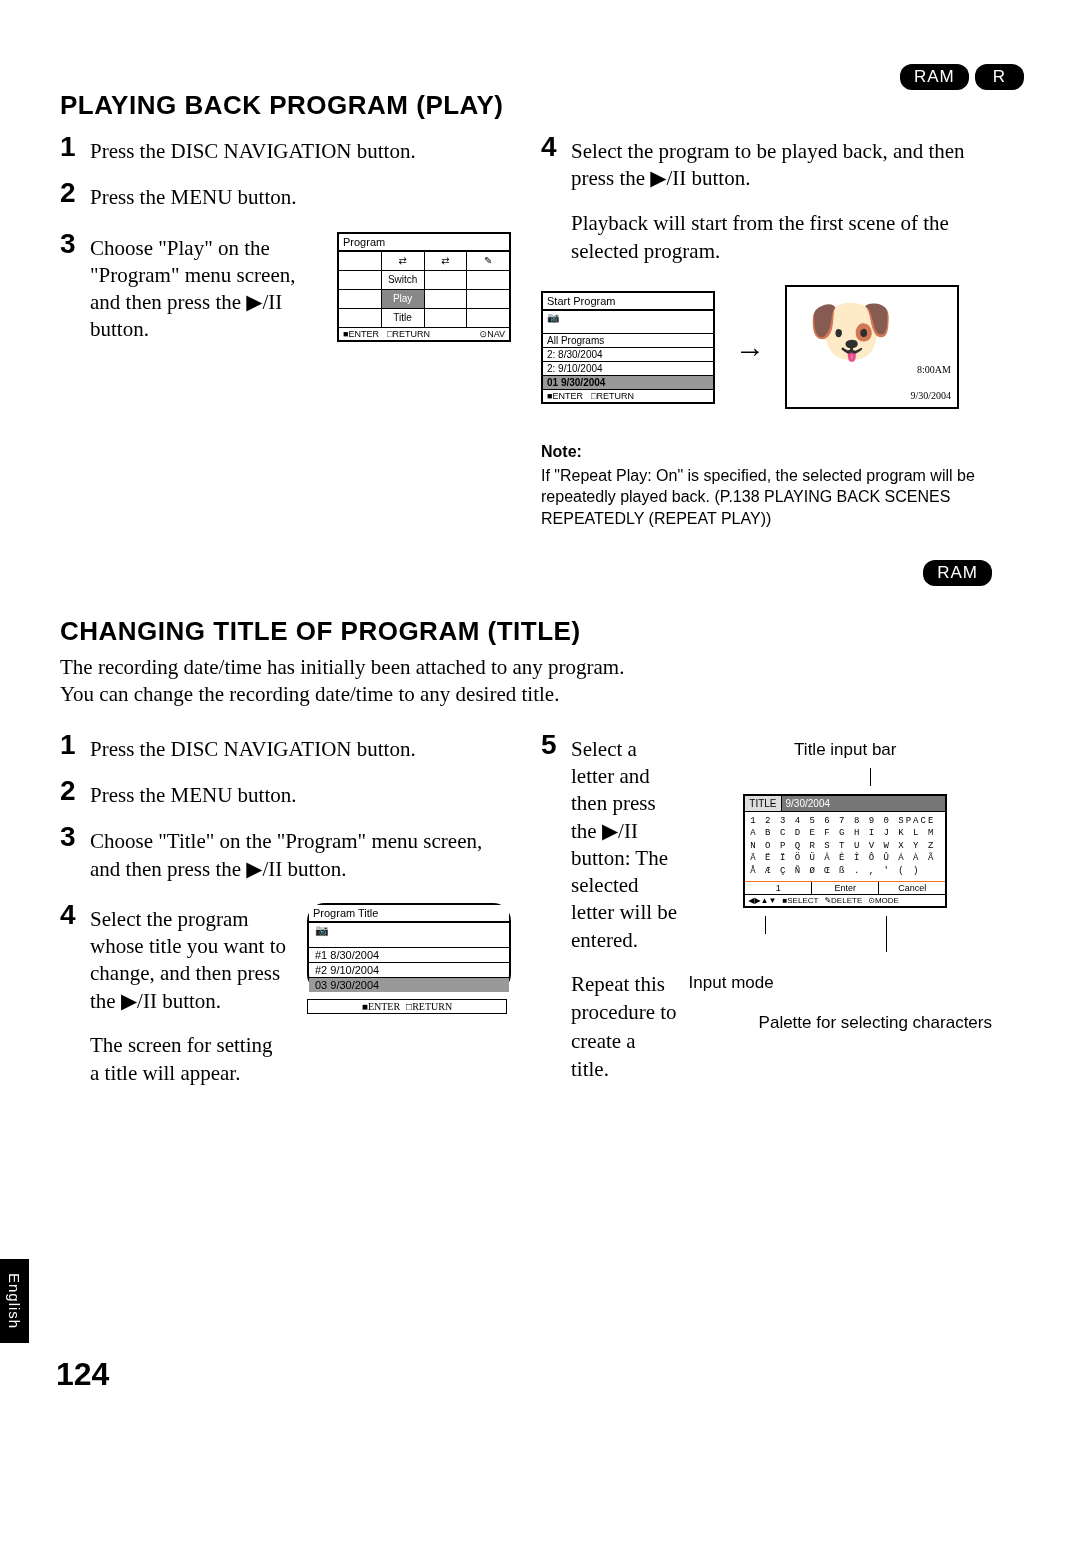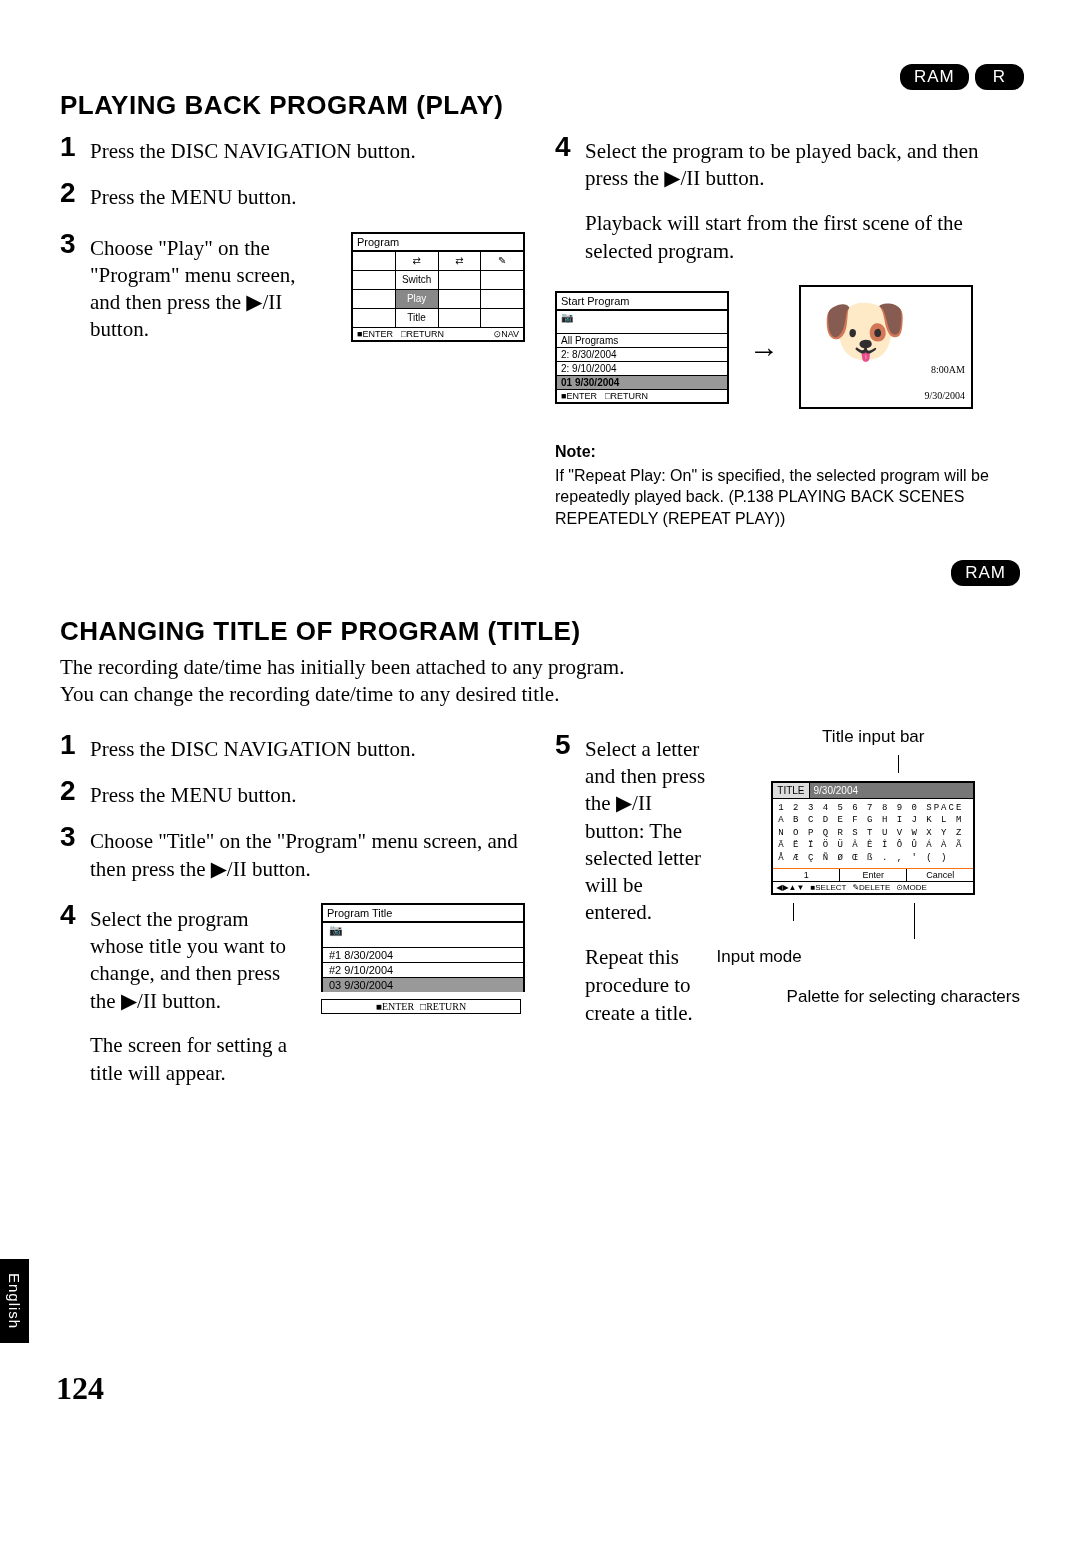--- a/index.html
+++ b/index.html
@@ -4,21 +4,21 @@
 <style>
   body {
     margin: 0;
     padding: 0;
     background: #fff;
     font-family: Georgia, 'Times New Roman', serif;
     width: 1080px;
     color: #000;
   }
   .page {
-    padding: 60px 60px 40px 60px;
+    padding: 60px 88px 40px 60px;
     position: relative;
     min-height: 1443px;
     box-sizing: border-box;
   }
   .badges {
     position: absolute;
     top: 64px;
     right: 56px;
     display: flex;
     gap: 6px;
@@ -237,38 +237,39 @@
   .title-input-fig .mode-row div:last-child { border-right: none; }
   .title-input-fig .footer {
     display: flex;
     font-size: 8px;
   }
   .title-input-fig .footer span { padding: 1px 3px; }
   .annot {
     font-family: Arial, sans-serif;
     font-size: 17px;
     text-align: center;
+    margin-top: 13px;
   }
   .side-tab {
     position: absolute;
     left: 0;
     bottom: 100px;
     background: #000;
     color: #fff;
     writing-mode: vertical-rl;
     font-family: Arial, sans-serif;
     font-size: 15px;
     padding: 14px 6px;
     letter-spacing: 1px;
   }
   .page-num {
     position: absolute;
     left: 56px;
-    bottom: 36px;
-    font-family: Liberation Serif, serif;
+    bottom: 50px;
+    font-family: Liberation Sans, sans-serif;
     font-weight: bold;
     font-size: 32px;
   }
   .badge-row-2 {
     text-align: right;
     margin: 30px 0 0 0;
   }
   .fig-holder {
     margin-top: 6px;
   }
@@ -414,21 +415,21 @@
       </div>
       <div style="display:flex; gap:20px; align-items:flex-start;">
         <div style="flex:1;">
           <div class="step">
             <div class="step-num">4</div>
             <div class="step-text">Select the program whose title you want to change, and then press the ▶/II button.</div>
           </div>
           <div class="sub" style="margin-left:30px;">The screen for setting a title will appear.</div>
         </div>
         <div class="fig-holder">
-          <div class="figure prog-title-fig" style="border-bottom:none;">
+          <div class="figure prog-title-fig" style="border-bottom:none;border-radius:18px;">
             <div class="fig-title">Program Title</div>
             <div class="list-row" style="height:22px;">📷</div>
             <div class="list-row">#1 8/30/2004</div>
             <div class="list-row">#2 9/10/2004</div>
             <div class="list-row sel">03 9/30/2004</div>
           </div>
           <div class="prog-title-fig" style="border:none;">
             <div class="footer">
               <span>■ENTER</span>
               <span>□RETURN</span>

